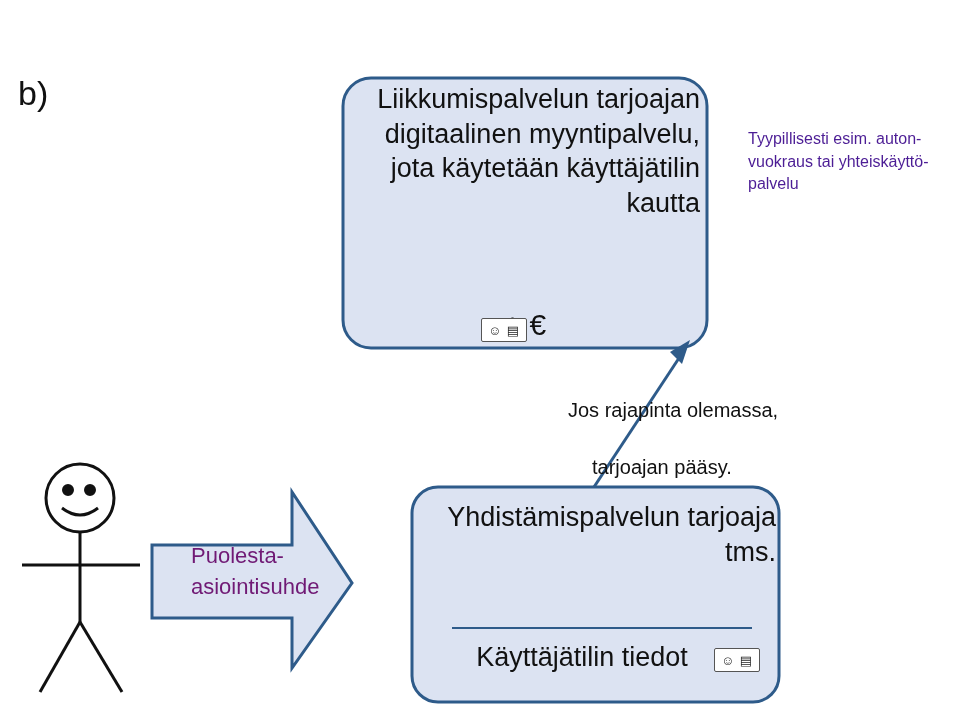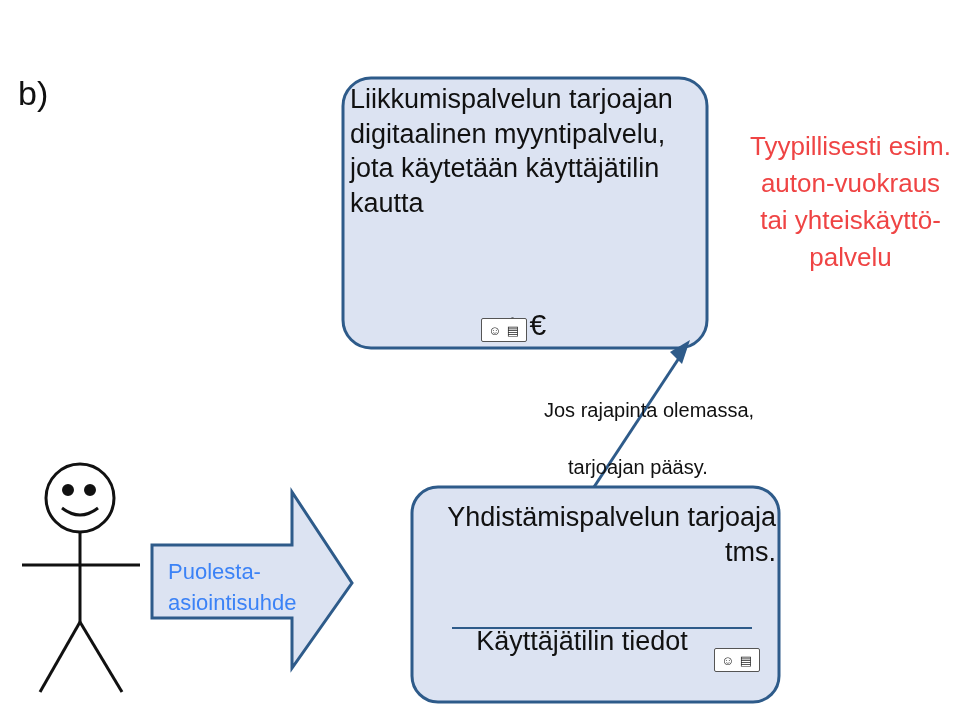--- a/index.html
+++ b/index.html
@@ -41,80 +41,78 @@
     top: 72px;
     font-size: 34px;
     color: #111;
   }
 
   
   #top-box-text {
     left: 350px;
     top: 82px;
     width: 350px;
-    text-align: left;
+    text-align: right;
     font-size: 27px;
     color: #111;
   }
   #top-box-tail {
     left: 350px;
     top: 306px;
     width: 350px;
     text-align: center;
     font-size: 30px;
     color: #111;
   }
 
   
   #right-note {
     left: 748px;
     top: 128px;
     width: 205px;
-    font-size: 26px;
-    color: #ef4444;
+    font-size: 16px;
+    color: #4c1d95;
     line-height: 1.42;
-    text-align: center;
   }
 
   
   #arrow-note {
-    left: 536px;
+    left: 560px;
     top: 368px;
     width: 392px;
     font-size: 20px;
     color: #111;
     line-height: 1.42;
   }
   #arrow-note .l1 { display: block; padding-left: 8px; }
   #arrow-note .l2 { display: block; padding-left: 32px; }
   #arrow-note .l3 { display: block; padding-left: 46px; }
 
   
   #block-arrow-label {
-    left: 168px;
+    left: 191px;
     top: 540px;
     width: 180px;
     font-size: 22px;
-    color: #3b82f6;
+    color: #701a75;
     line-height: 1.42;
-    margin-top: 16px;
   }
 
   
   #bottom-box-title {
     left: 420px;
     top: 500px;
     width: 356px;
     text-align: right;
     font-size: 27px;
     color: #111;
   }
   #bottom-box-sub {
     left: 412px;
-    top: 624px;
+    top: 640px;
     width: 340px;
     text-align: center;
     font-size: 27px;
     color: #111;
   }
 
   
   .glyph-card {
     position: absolute;
     z-index: 4;

